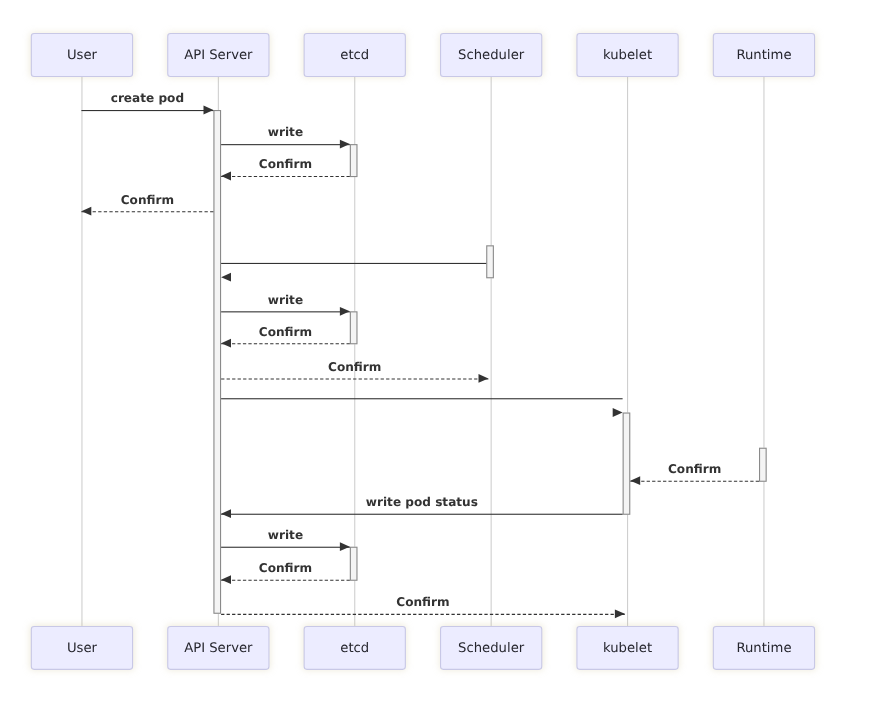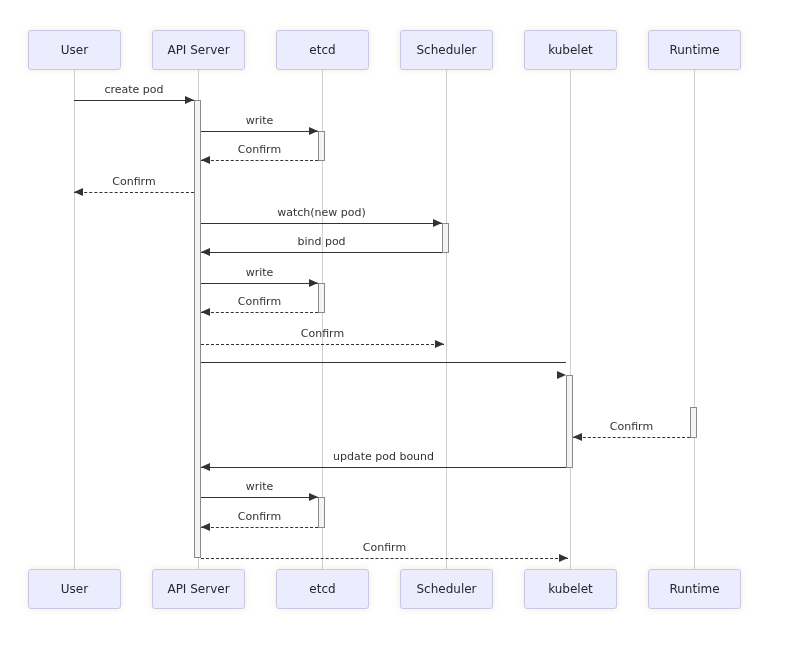--- a/index.html
+++ b/index.html
@@ -16,21 +16,21 @@
     box-shadow:0 0 7px rgba(205,195,150,0.35);
   }
   .lifeline {
     position:absolute; top:70px; height:499px; width:1px;
     background:#cfcfcf; z-index:1;
   }
   .activation {
     position:absolute; width:7px; box-sizing:border-box;
     background:#f4f4f4; border:1px solid #8a8a8a; z-index:2;
   }
-  .msg { position:absolute; z-index:3; }
+  .msg { position:absolute; z-index:3;font-weight:bold; }
   .msg-label {
     font-size:11px; color:#333333; text-align:center;
     line-height:13px; height:13px; white-space:nowrap;
   }
   .msg-line { margin-top:4px; height:0; border-top:1px solid #333333; }
   .msg-line.dashed { border-top-style:dashed; }
   .arrow {
     position:absolute; top:13px; width:0; height:0;
     border-top:4px solid transparent; border-bottom:4px solid transparent;
   }
@@ -74,28 +74,22 @@
     <div class="msg-line dashed"></div>
     <div class="arrow left"></div>
   </div>
 
   <div class="msg" style="left:74px; top:175px; width:120px;">
     <div class="msg-label">Confirm</div>
     <div class="msg-line dashed"></div>
     <div class="arrow left"></div>
   </div>
 
-  <div class="msg" style="left:201px; top:206px; width:241px;">
-    <div class="msg-label">watch(new pod)</div>
-    <div class="msg-line"></div>
-    <div class="arrow right"></div>
-  </div>
 
   <div class="msg" style="left:201px; top:235px; width:241px;">
-    <div class="msg-label">bind pod</div>
     <div class="msg-line"></div>
     <div class="arrow left"></div>
   </div>
 
   <div class="msg" style="left:201px; top:266px; width:117px;">
     <div class="msg-label">write</div>
     <div class="msg-line"></div>
     <div class="arrow right"></div>
   </div>
 
@@ -117,21 +111,21 @@
   </div>
 
 
   <div class="msg" style="left:573px; top:420px; width:117px;">
     <div class="msg-label">Confirm</div>
     <div class="msg-line dashed"></div>
     <div class="arrow left"></div>
   </div>
 
   <div class="msg" style="left:201px; top:450px; width:365px;">
-    <div class="msg-label">update pod bound</div>
+    <div class="msg-label">write pod status</div>
     <div class="msg-line"></div>
     <div class="arrow left"></div>
   </div>
 
   <div class="msg" style="left:201px; top:480px; width:117px;">
     <div class="msg-label">write</div>
     <div class="msg-line"></div>
     <div class="arrow right"></div>
   </div>
 

